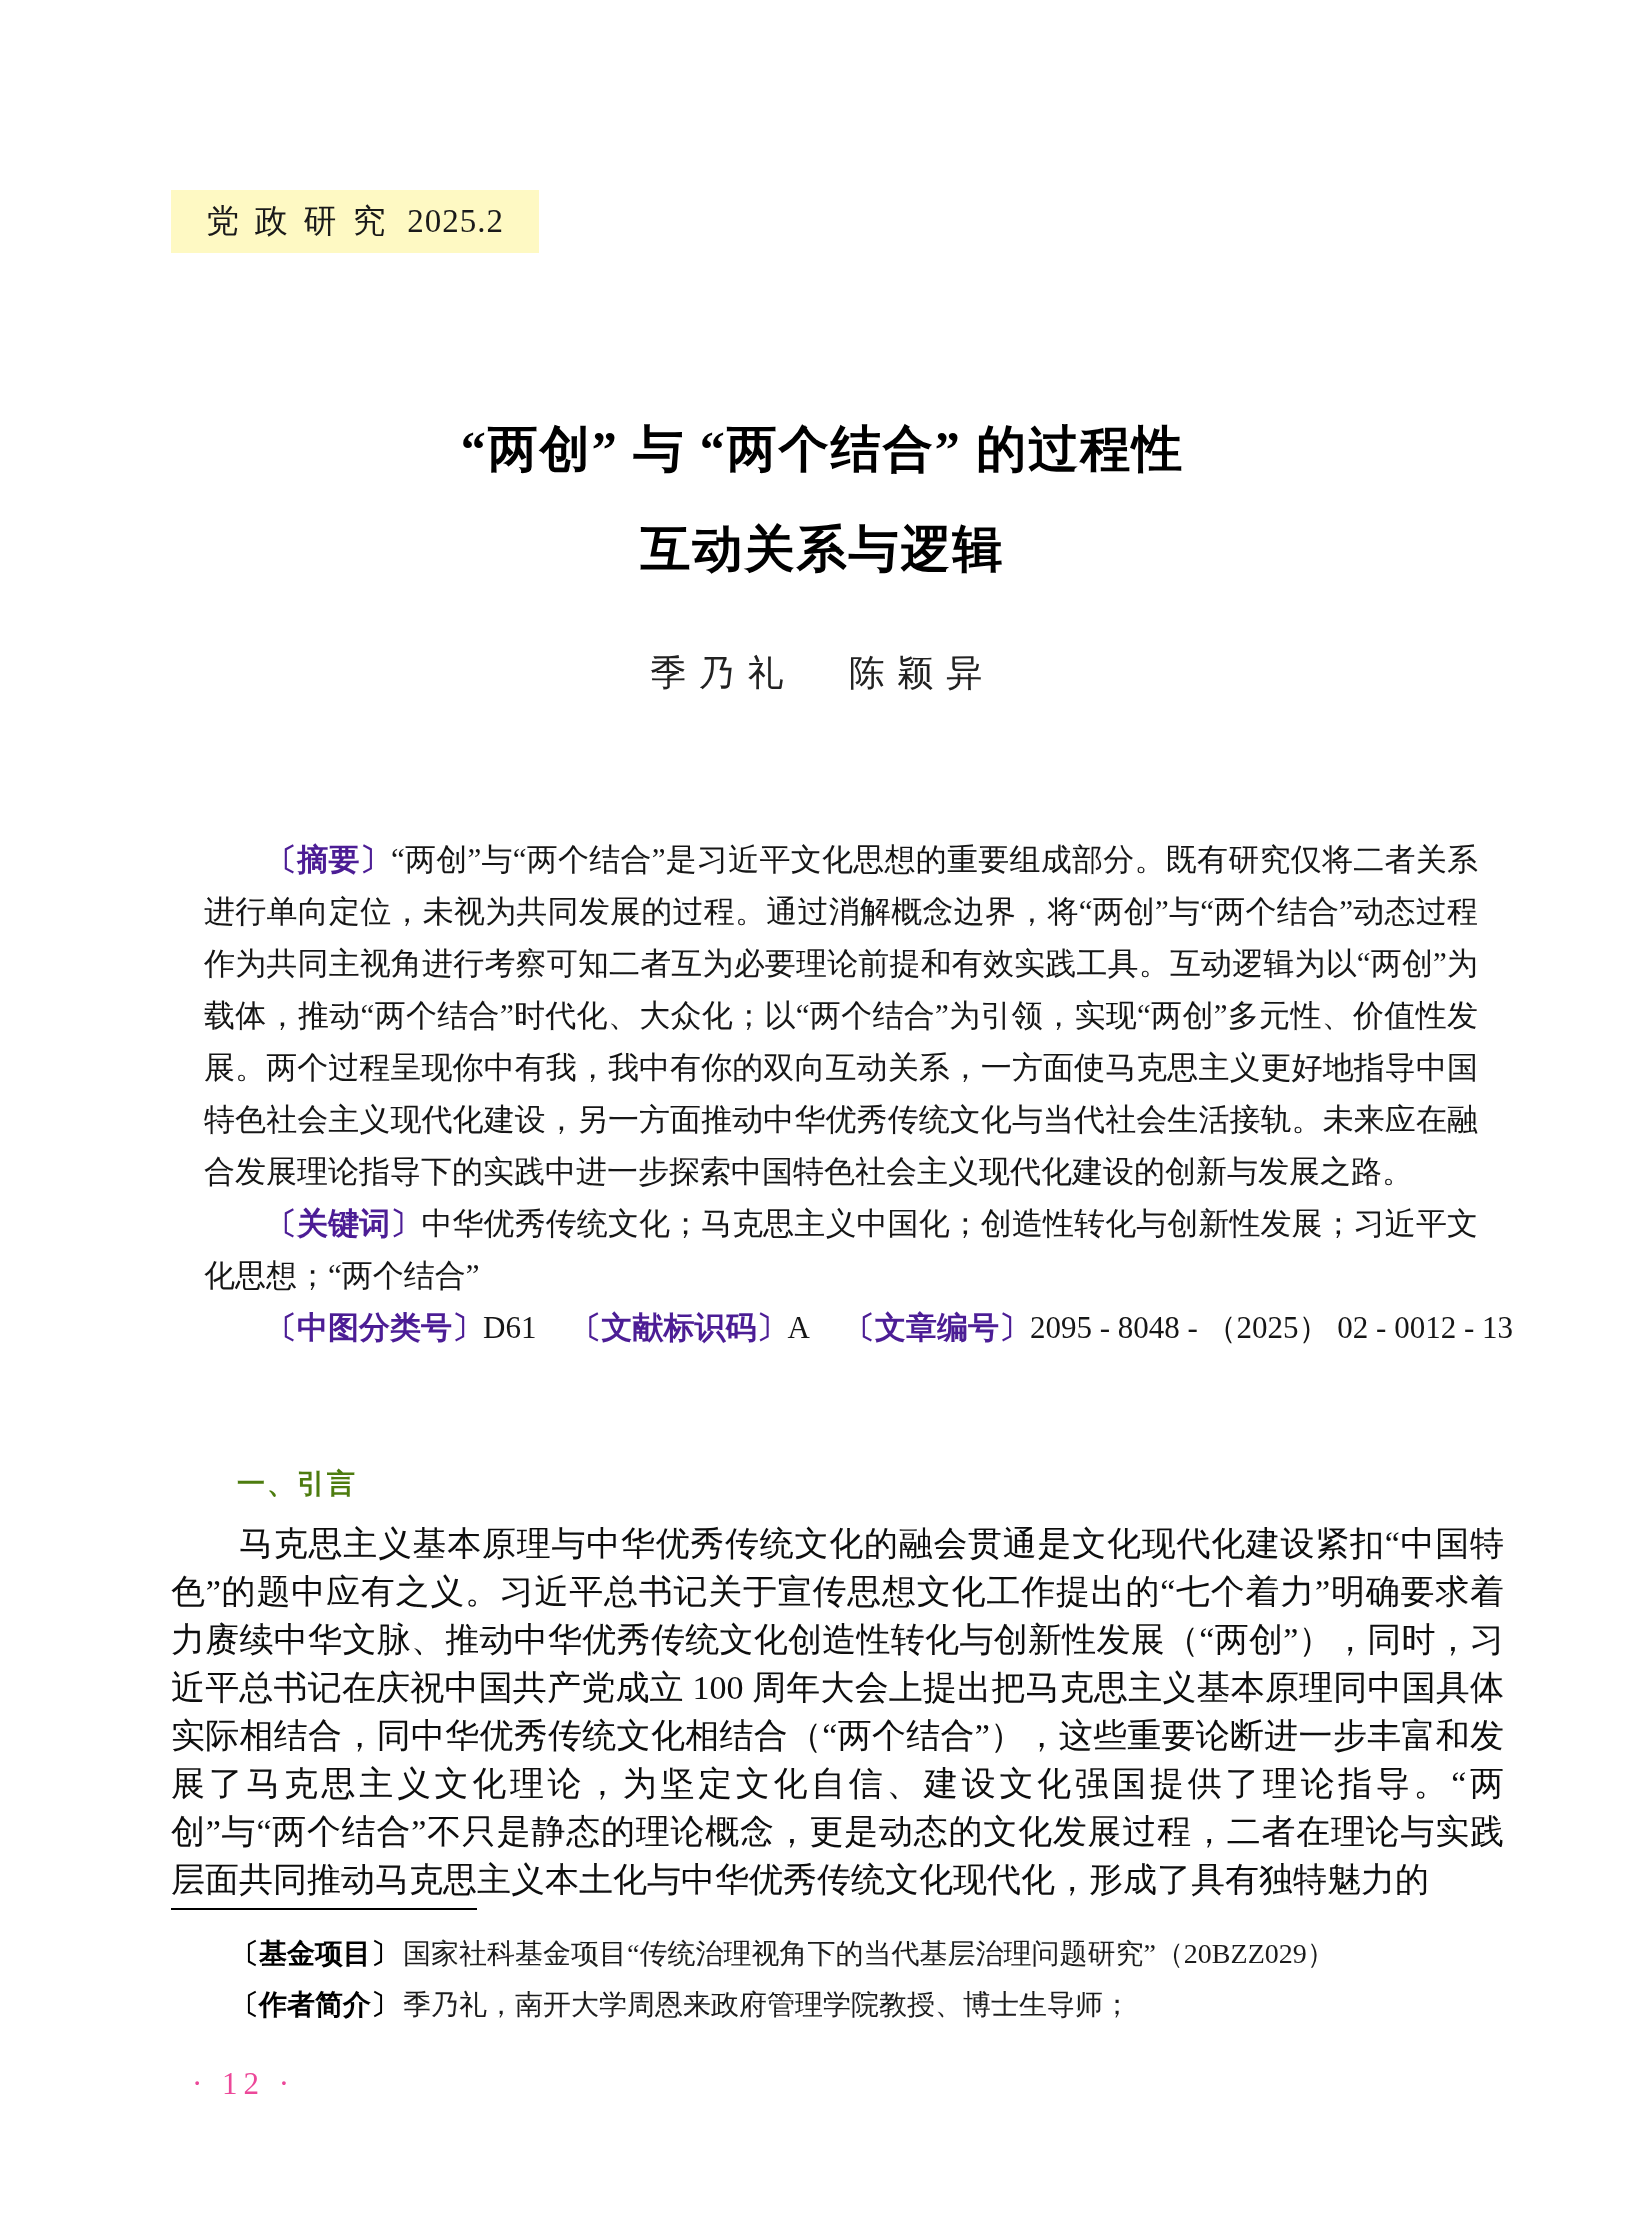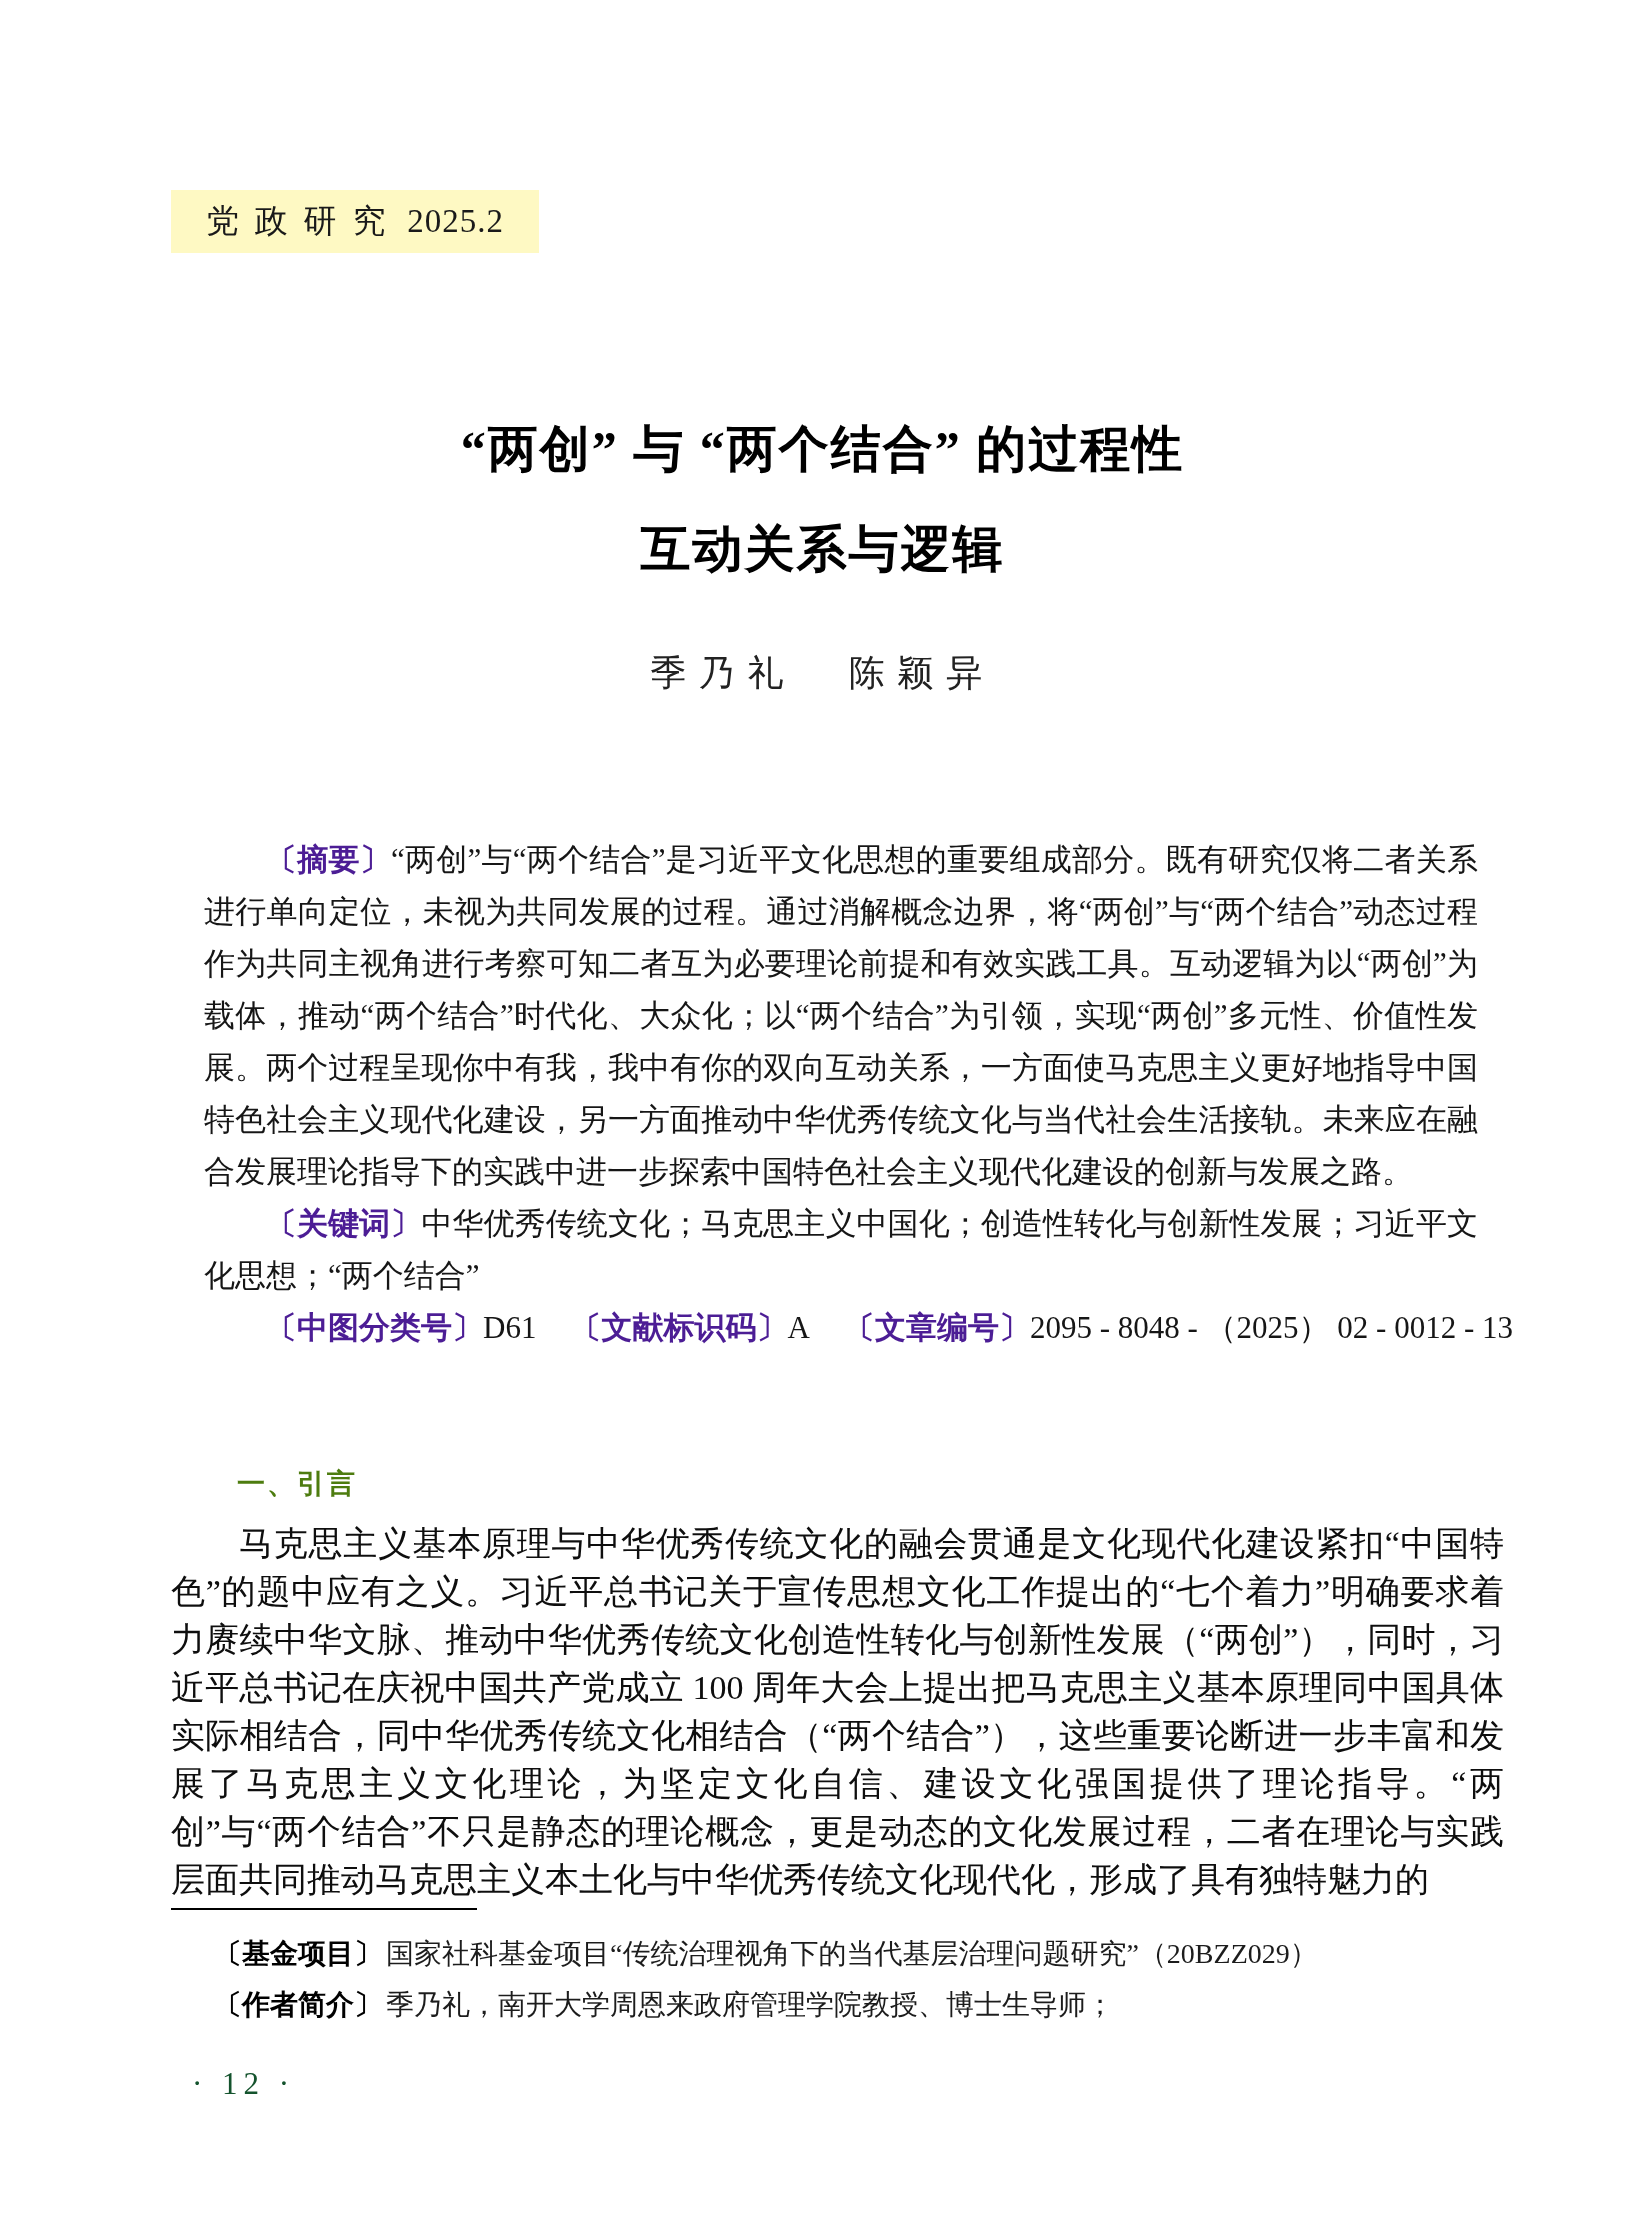--- a/index.html
+++ b/index.html
@@ -57,33 +57,33 @@
     position:absolute;left:171px;top:1520px;width:1333px;
     font-size:34px;line-height:48px;text-align:justify;color:#0e0e0e;
     margin:0;text-indent:2em;
   }
   
   .fn-rule{
     position:absolute;left:171px;top:1908px;width:306px;height:0;
     border-top:2px solid #000;
   }
   .footnotes{
-    position:absolute;left:214px;top:1928px;width:1254px;
+    position:absolute;left:231px;top:1928px;width:1254px;
     font-size:28px;line-height:51px;color:#1c1c1c;
   }
   .fn-row{margin:0;}
   .fn-label{
     font-family:"Liberation Sans","DejaVu Sans",sans-serif;
     font-weight:700;color:#000;margin-right:4px;
   }
   .fn-cont{padding-left:171px;}
   
   .page-no{
     position:absolute;left:192px;top:2066px;
-    font-size:31px;letter-spacing:6px;color:#14532d;
+    font-size:31px;letter-spacing:6px;color:#ec4899;
   }
 </style>
 </head>
 <body>
 
 <div class="page">
 
   <div class="badge">
     <span class="jname">党政研究</span>
     <span class="jissue">2025.2</span>

